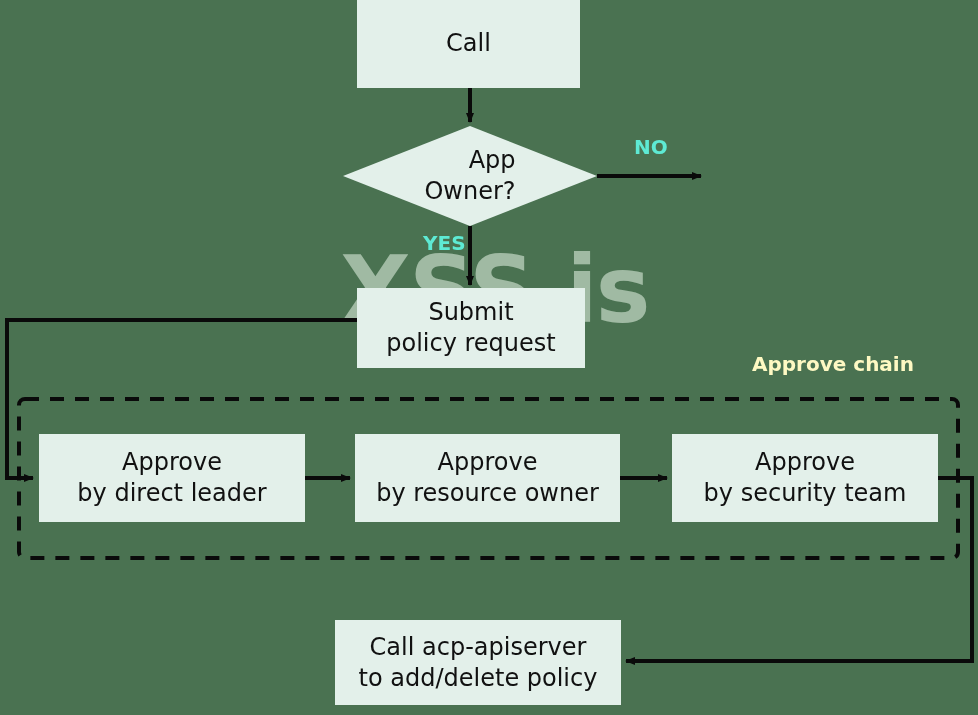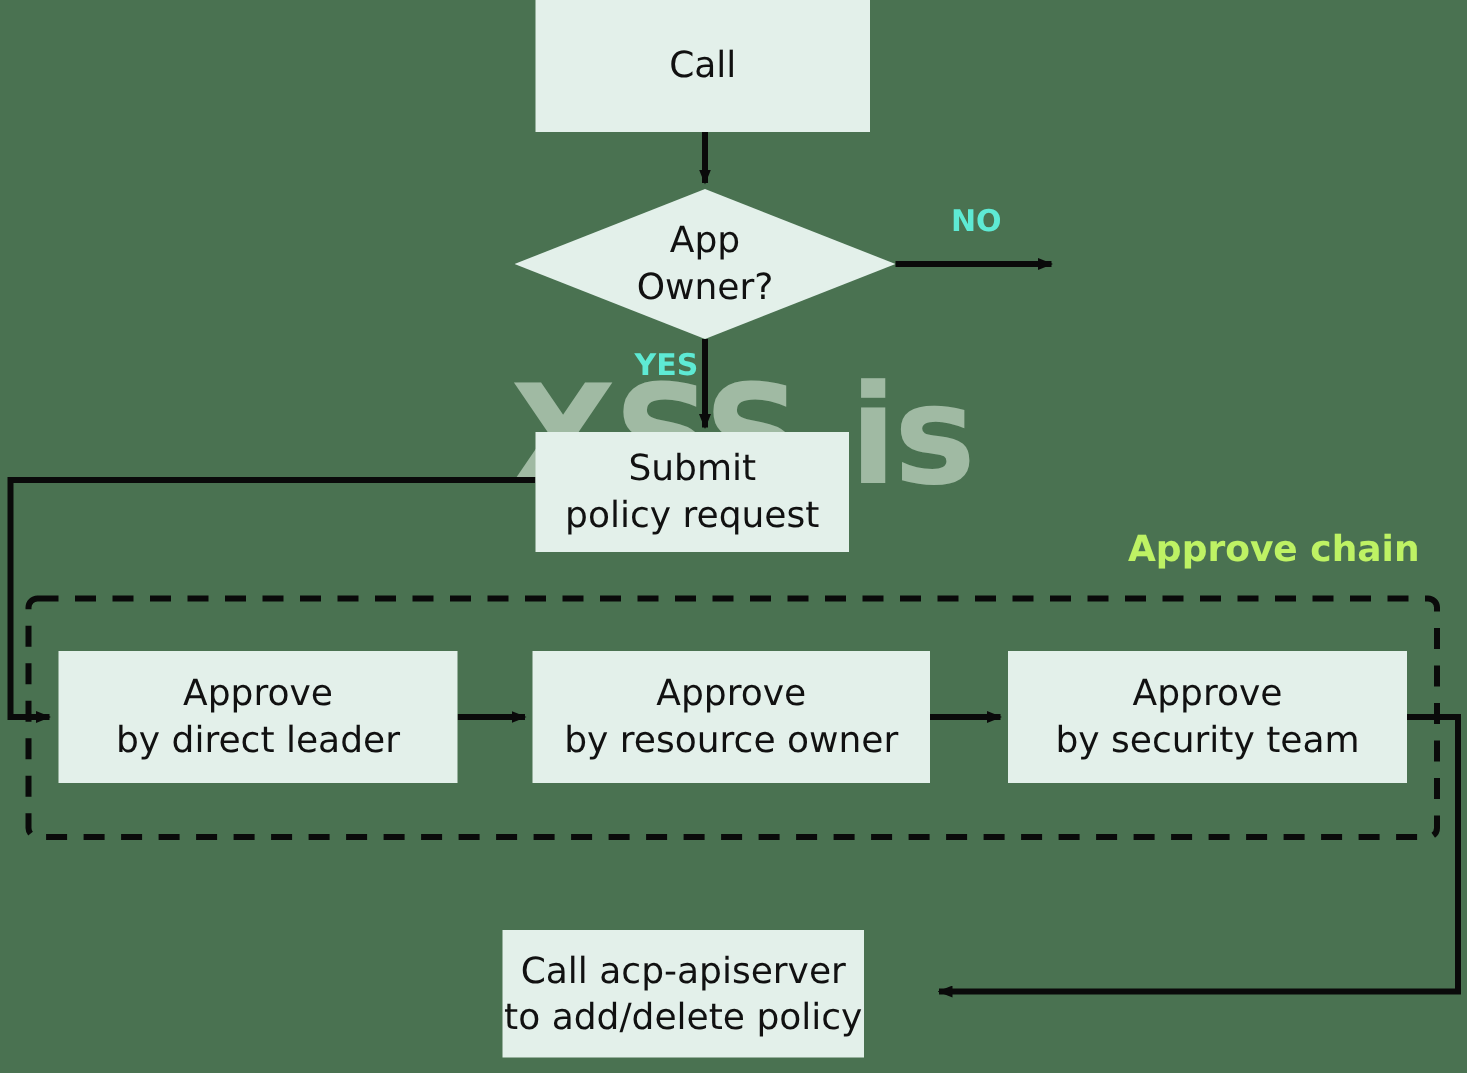--- a/index.html
+++ b/index.html
@@ -52,25 +52,25 @@
     justify-content: center;
     text-align: center;
     font-size: 24px;
     line-height: 1.28;
     z-index: 3;
   }
   .node .lines {
     white-space: pre-line;
   }
   #node-login   { left: 357px; top: -2px;  width: 223px; height: 90px; }
-  #node-submit  { left: 357px; top: 288px; width: 209px; height: 80px; }
+  #node-submit  { left: 357px; top: 288px; width: 228px; height: 80px; }
   #node-app1    { left: 39px;  top: 434px; width: 266px; height: 88px; }
   #node-app2    { left: 355px; top: 434px; width: 265px; height: 88px; }
   #node-app3    { left: 672px; top: 434px; width: 266px; height: 88px; }
-  #node-call    { left: 335px; top: 620px; width: 241px; height: 85px; }
+  #node-call    { left: 335px; top: 620px; width: 286px; height: 85px; }
 
   
   #node-decision {
     position: absolute;
     left: 343px;
     top: 126px;
     width: 254px;
     height: 100px;
     z-index: 3;
   }
@@ -79,21 +79,21 @@
     inset: 0;
     background: #e3f0ea;
     clip-path: polygon(50% 0%, 100% 50%, 50% 100%, 0% 50%);
   }
   #node-decision .diamond-text {
     position: absolute;
     inset: 0;
     display: flex;
     align-items: center;
     justify-content: center;
-    text-align: center;
+    text-align: right;
     font-size: 24px;
     line-height: 1.28;
     color: #111111;
     white-space: pre-line;
   }
   
   .branch-label {
     position: absolute;
     font-size: 20px;
     font-weight: 700;
@@ -102,23 +102,23 @@
     white-space: nowrap;
   }
   #label-yes { left: 379px; top: 231px; margin-left: 44px; }
   #label-no  { left: 634px; top: 135px; }
 
   
   #label-group {
     position: absolute;
     left: 752px;
     top: 352px;
-    font-size: 24px;
+    font-size: 20px;
     font-weight: 700;
-    color: #bef264;
+    color: #fef9c3;
     z-index: 4;
     white-space: nowrap;
   }
 </style>
 </head>
 <body>
 
 <div id="stage">
 
   <div class="watermark">XSS.is</div>

